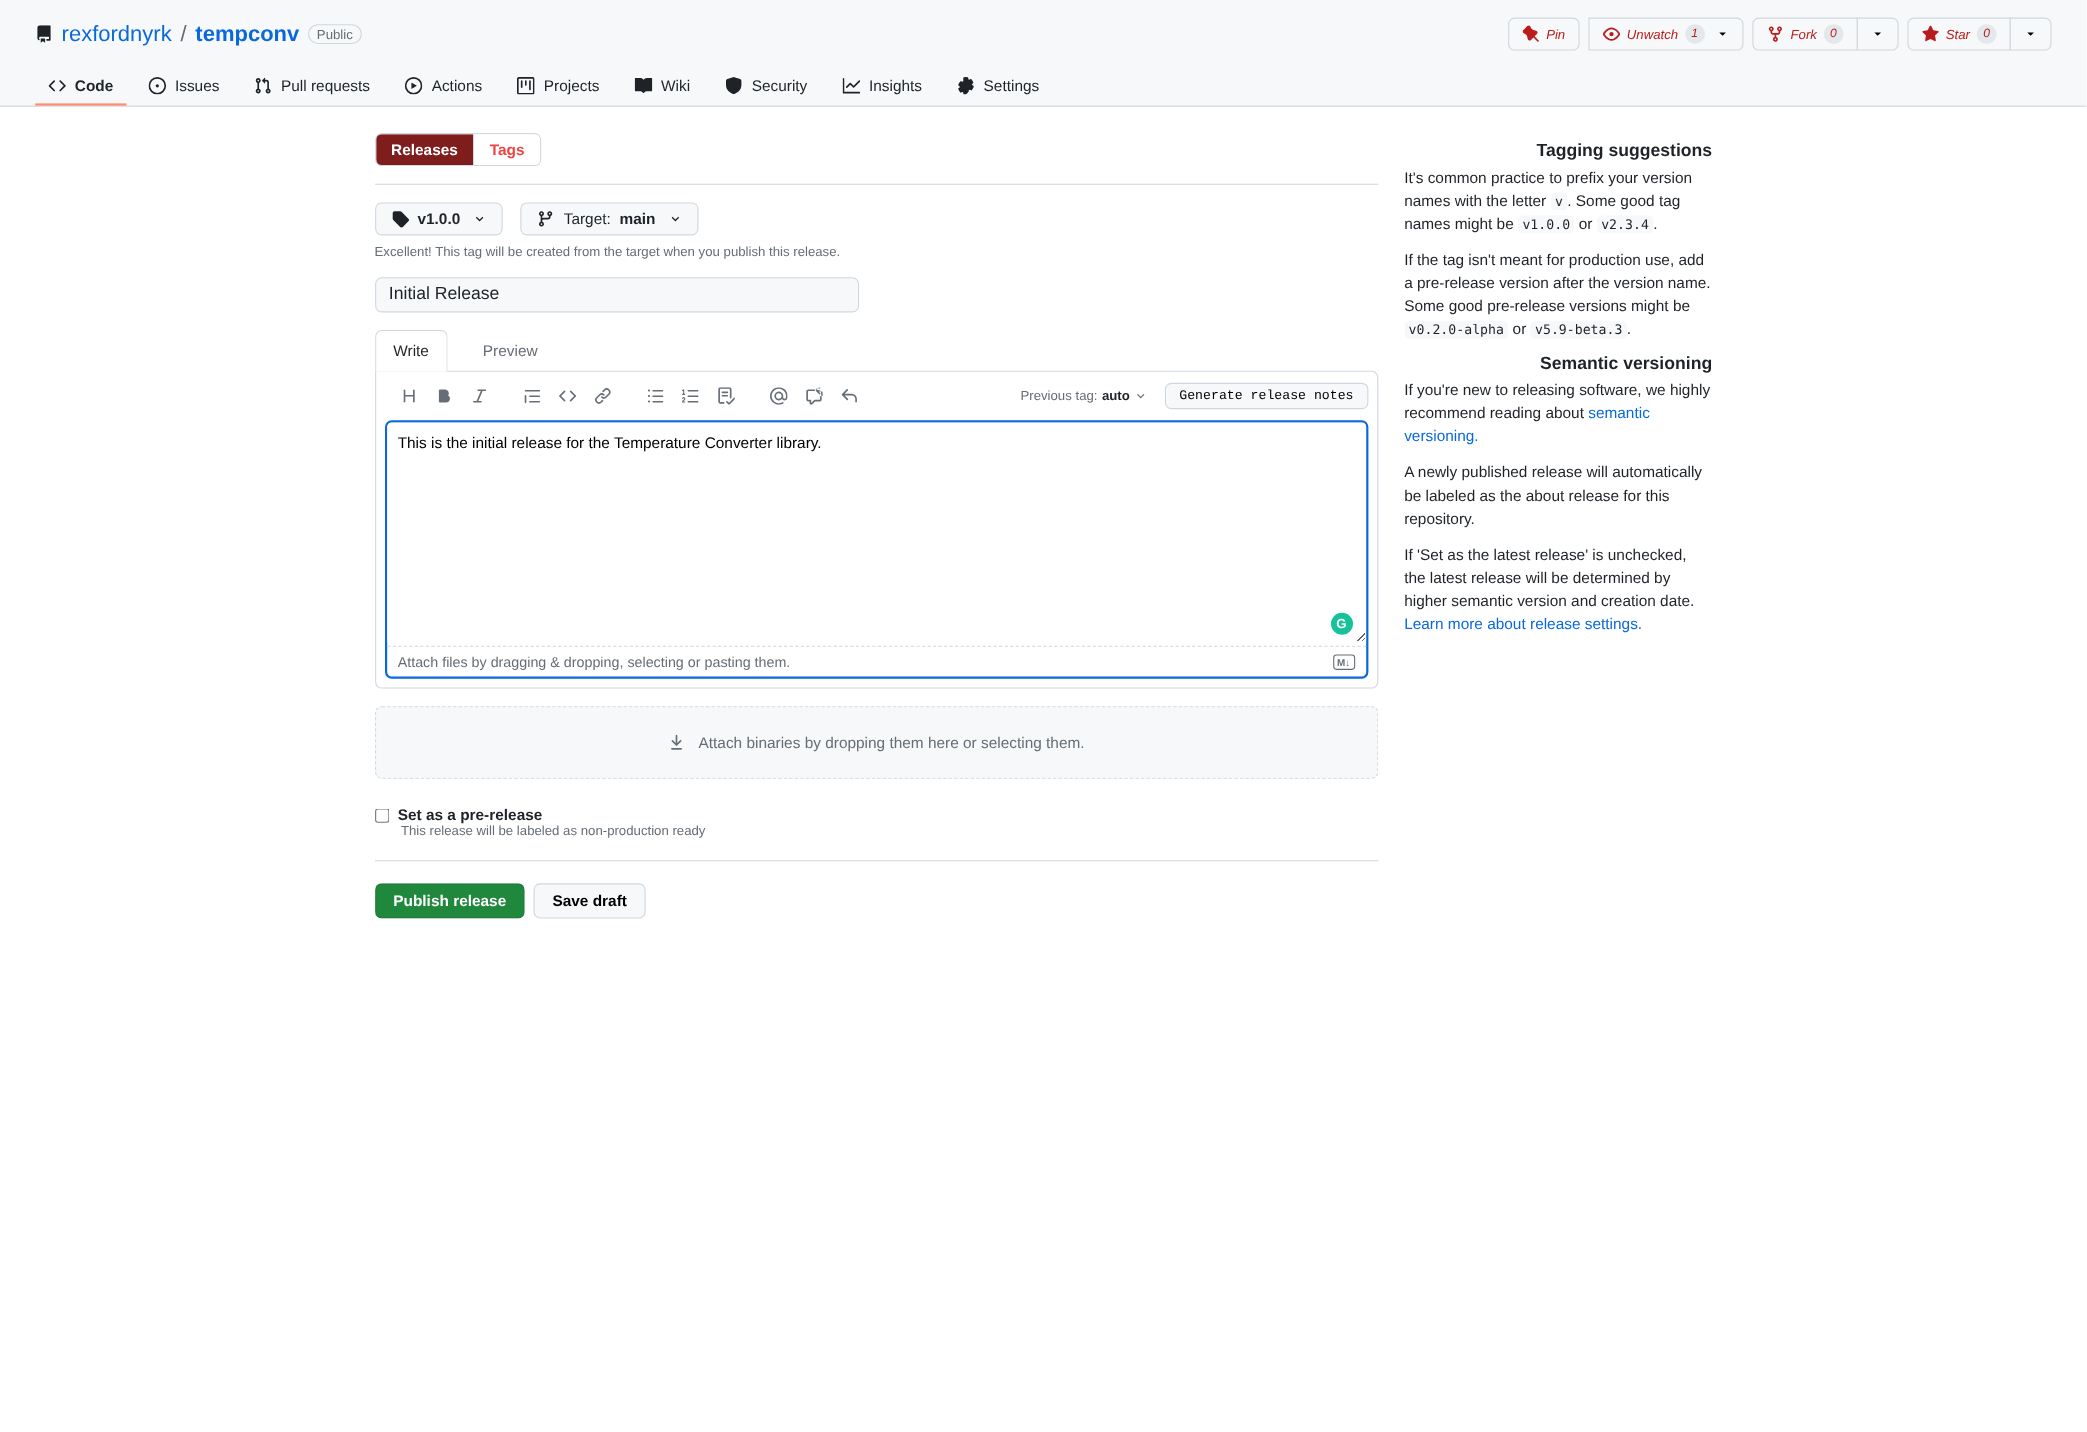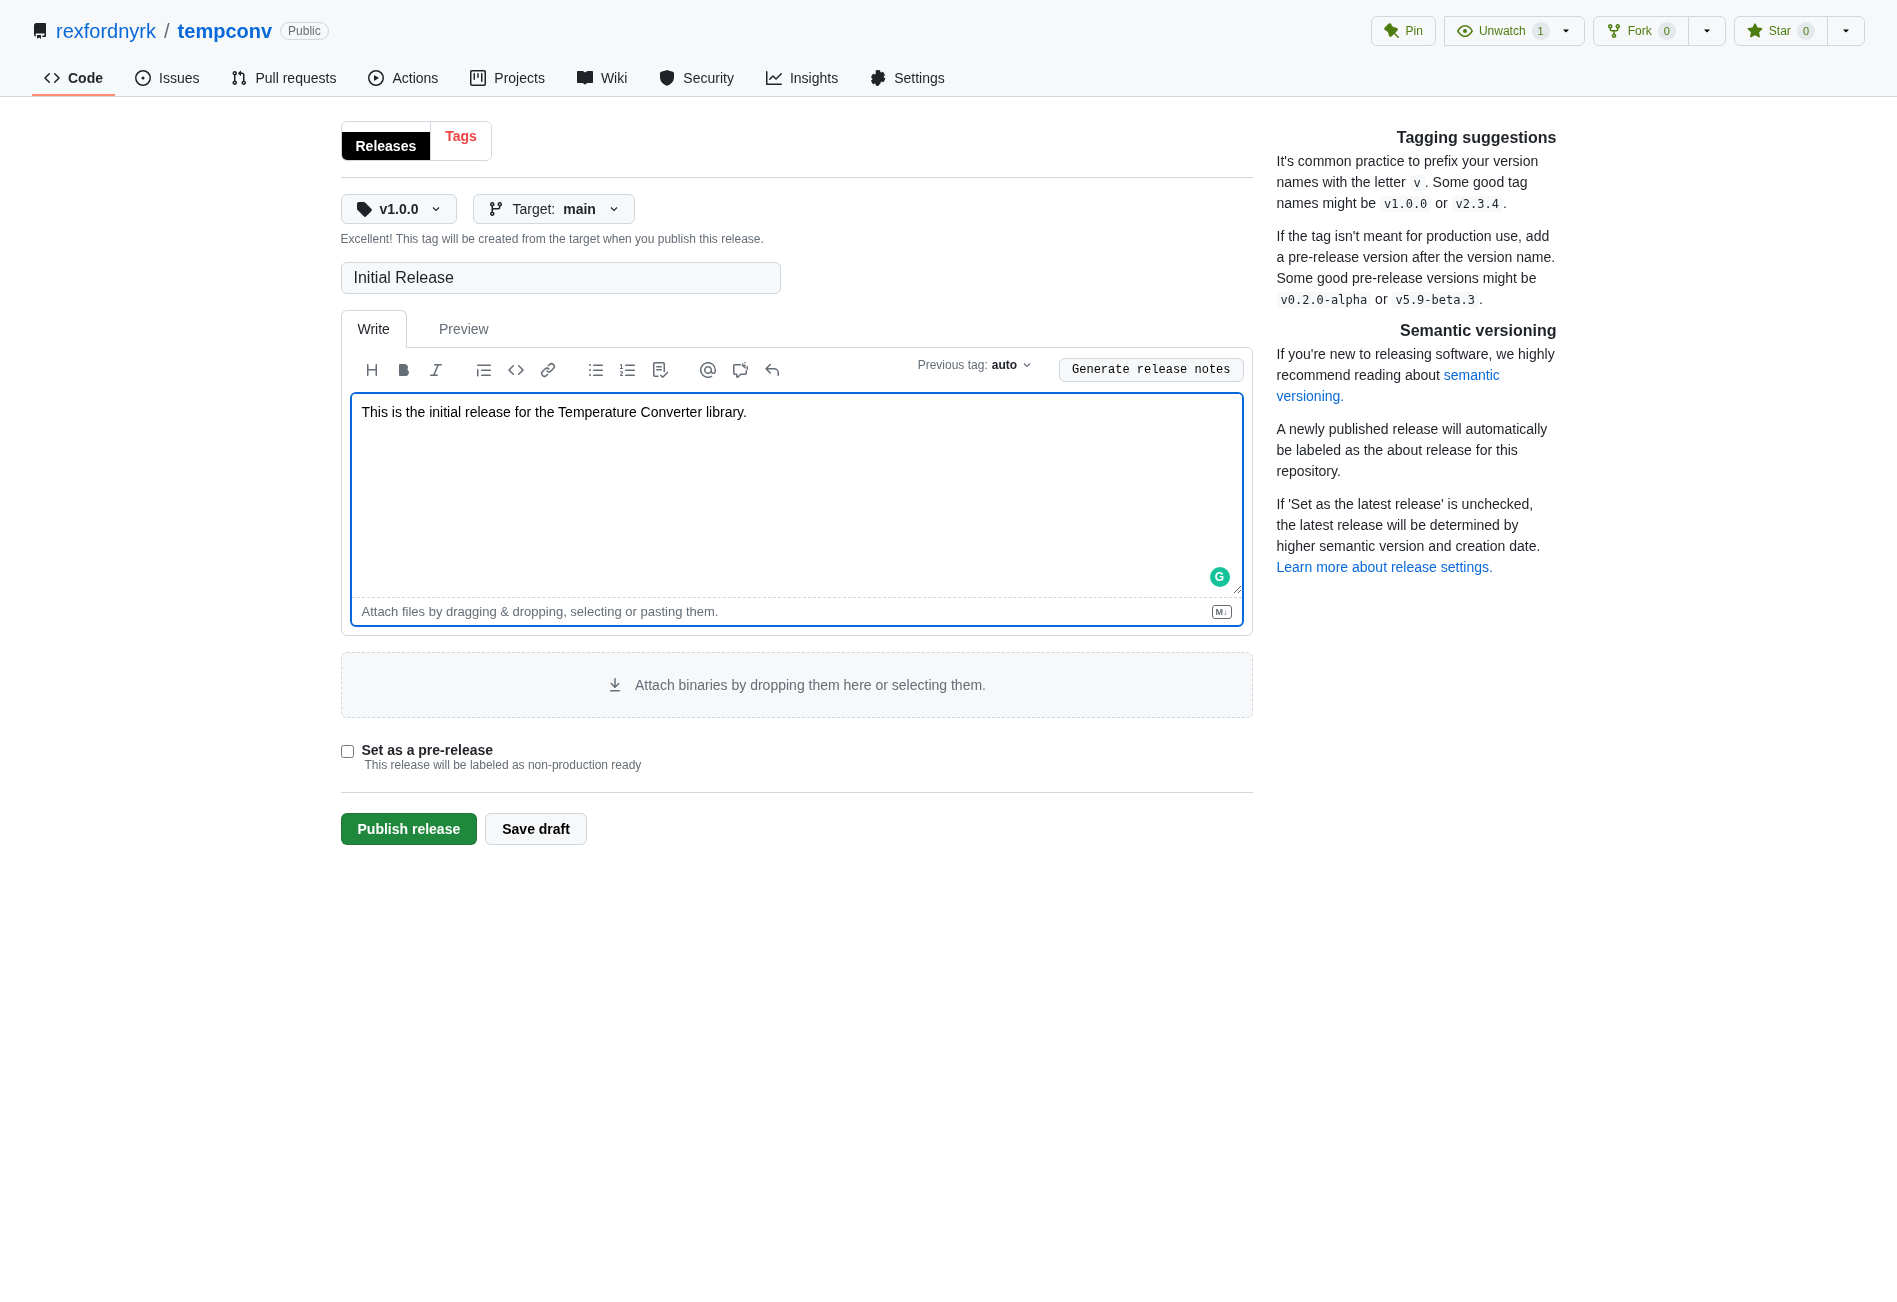--- a/index.html
+++ b/index.html
@@ -48,23 +48,24 @@
     }
     .btn {
       display: inline-flex;
       align-items: center;
       gap: 6px;
       font-size: 12px;
       padding: 5px 12px;
       border: 1px solid #d0d7de;
       border-radius: 6px;
       background: #f6f8fa;
-      color: #4d7c0f;
+      color: #b91c1c;
       cursor: pointer;
       font-weight: 500;
+      font-style: italic;
     }
     .btn-group { display: flex; }
     .btn-group .btn { border-radius: 0; margin-left: -1px; }
     .btn-group .btn:first-child { border-radius: 6px 0 0 6px; margin-left: 0; }
     .btn-group .btn:last-child { border-radius: 0 6px 6px 0; }
     .counter {
       background: #d0d7de80;
       border-radius: 2em;
       padding: 0 6px;
       font-size: 11px;
@@ -111,21 +112,21 @@
       overflow: hidden;
       width: fit-content;
       margin-bottom: 16px;
     }
     .subnav-item {
       padding: 6px 14px;
       font-size: 14px;
       font-weight: 600;
       cursor: pointer;
     }
-    .subnav-item.selected { background: #000000; color: #fff; margin-top: 10px; }
+    .subnav-item.selected { background: #7f1d1d; color: #fff; }
     .subnav-item:not(.selected) { background: #fff; color: #ef4444; }
     .subnav-item + .subnav-item { border-left: 1px solid #d0d7de; }
     
     hr.rule { border: none; border-top: 1px solid #d0d7de; margin-bottom: 16px; }
     
     
     .form-row { display: flex; gap: 16px; align-items: center; margin-bottom: 8px; }
     .select-menu {
       display: inline-flex; align-items: center; gap: 8px;
       border: 1px solid #d0d7de; border-radius: 6px; background: #f6f8fa;
@@ -179,21 +180,21 @@
       padding: 8px 8px;
       flex-wrap: wrap;
     }
     .toolbar-left { display: flex; align-items: center; gap: 4px; }
     .toolbar-group { display: flex; gap: 4px; padding: 0 8px; }
     .tb-btn {
       width: 28px; height: 28px;
       display: flex; align-items: center; justify-content: center;
       color: #656d76; cursor: pointer; border-radius: 6px;
     }
-    .toolbar-right { display: flex; align-items: flex-start; gap: 26px; }
+    .toolbar-right { display: flex; align-items: center; gap: 16px; }
     .prev-tag { font-size: 12px; color: #656d76; display: flex; align-items: center; gap: 4px; }
     .prev-tag b { color: #1f2328; font-weight: 600; }
     .gen-notes-btn {
       border: 1px solid #d0d7de; border-radius: 6px; background: #f6f8fa;
       padding: 4px 12px; font-size: 12px; cursor: pointer; font-family: Liberation Mono, monospace;
     }
     
     
     .textarea-wrap {
       margin: 0 8px 8px 8px;

